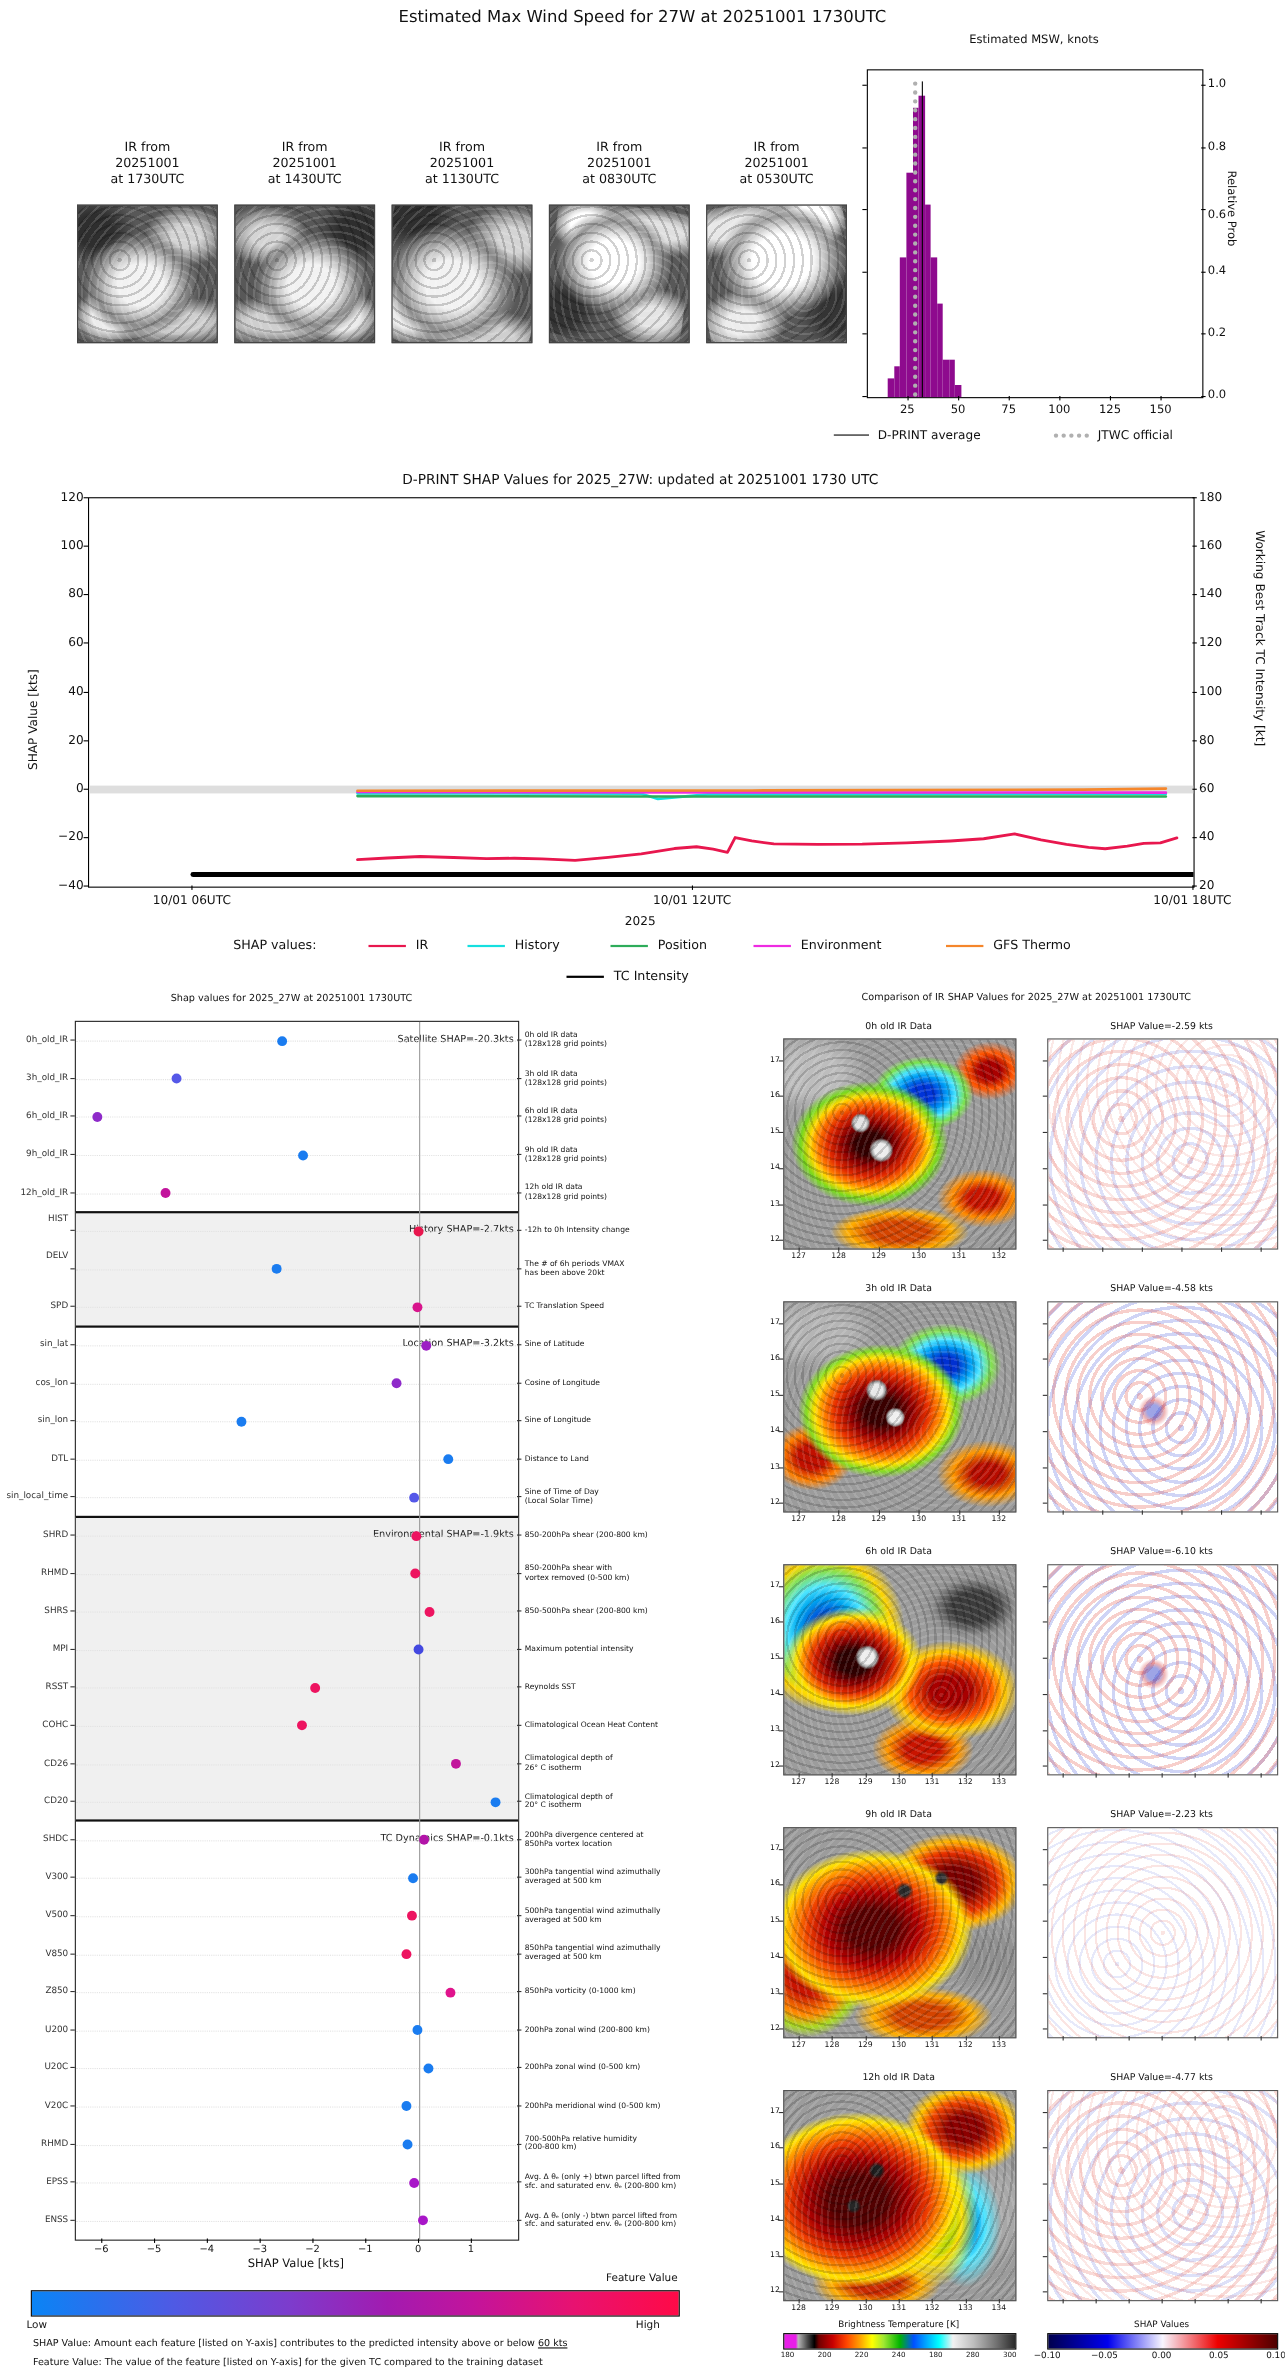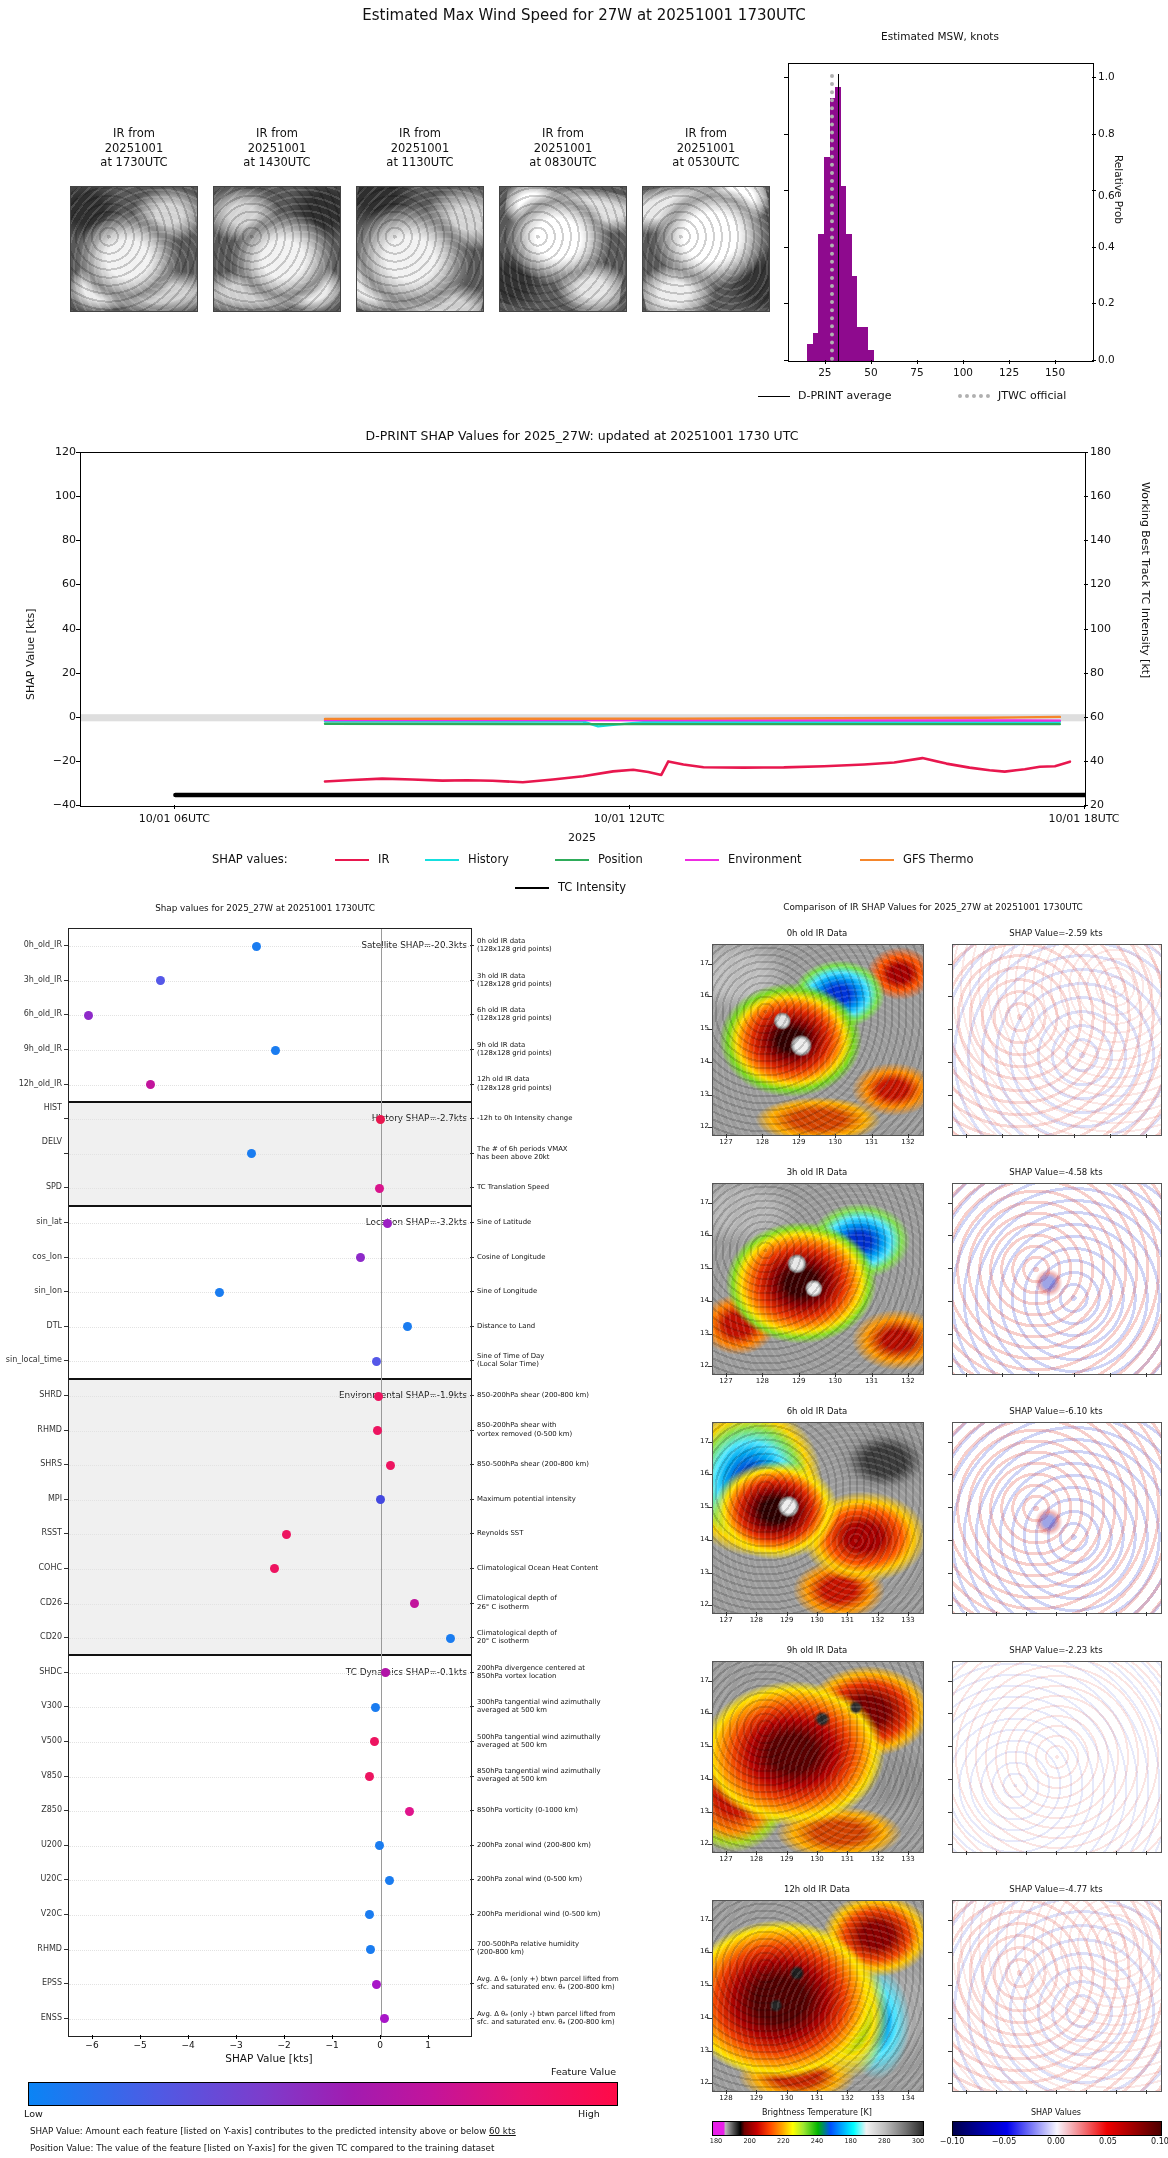--- a/index.html
+++ b/index.html
@@ -635,21 +635,21 @@
     <div class="dot-xtick" style="left: 413.215px;">1</div>
     <div class="dot-xtickmark" style="left: 428.215px;"></div>
   </div>
 <div class="abs" id="dot-xlabel">SHAP Value [kts]</div>
 
 <div class="abs" id="fv-label">Feature Value</div>
 <div class="abs" id="fv-bar"></div>
 <div class="abs" id="fv-low">Low</div>
 <div class="abs" id="fv-high">High</div>
 <div class="abs footnote" style="top:2126px;"><span>SHAP Value: Amount each feature [listed on Y-axis] contributes to the predicted intensity above or below </span><span class="fn-ul">60 kts</span></div>
-<div class="abs footnote" style="top:2143px;">Position Value: The value of the feature [listed on Y-axis] for the given TC compared to the training dataset</div>
+<div class="abs footnote" style="top:2143px;">Feature Value: The value of the feature [listed on Y-axis] for the given TC compared to the training dataset</div>
 
 <div class="abs" id="cmp-title">Comparison of IR SHAP Values for 2025_27W at 20251001 1730UTC</div>
 <div id="cmp-rows">
     <div class="cmp-row-title" style="left: 712px; width: 210px; top: 928px;">0h old IR Data</div>
     <div class="cmp-row-title" style="left: 952px; width: 208px; top: 928px;">SHAP Value=-2.59 kts</div>
     <div class="panel ir-panel" style="left: 712px; top: 944px; width: 210px; height: 190px;">
       <div class="ir-inner ir-bg-0"></div>
       <div class="ir-noise"></div>
     </div>
     <div class="panel shap-panel" style="left: 952px; top: 944px; width: 208px; height: 190px;">

